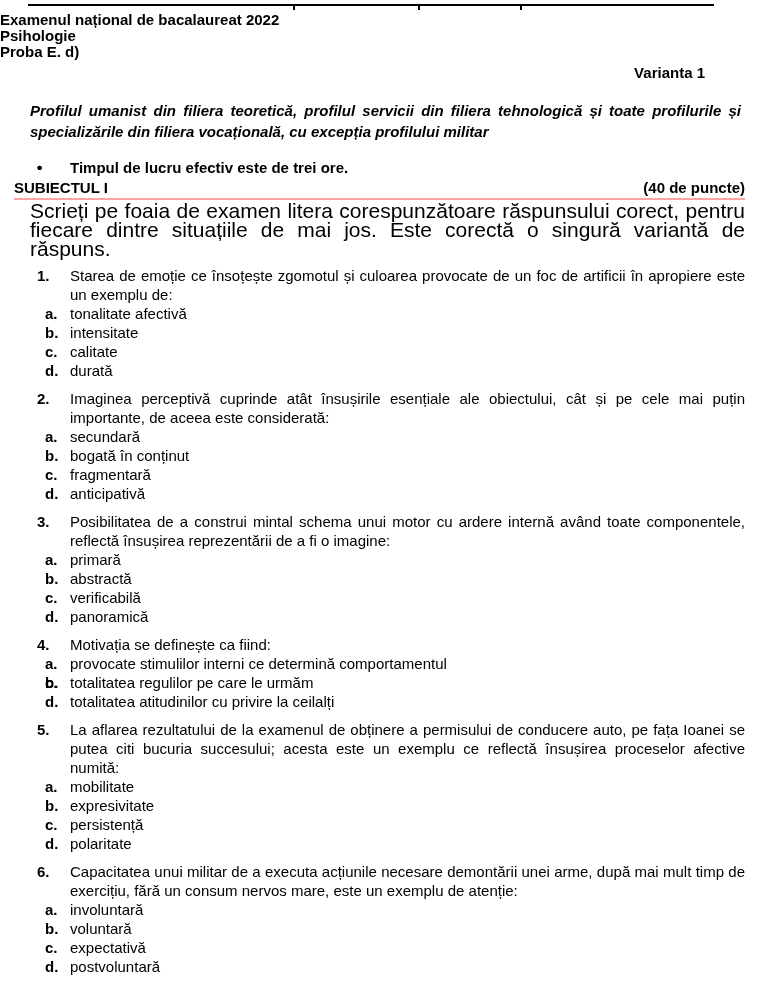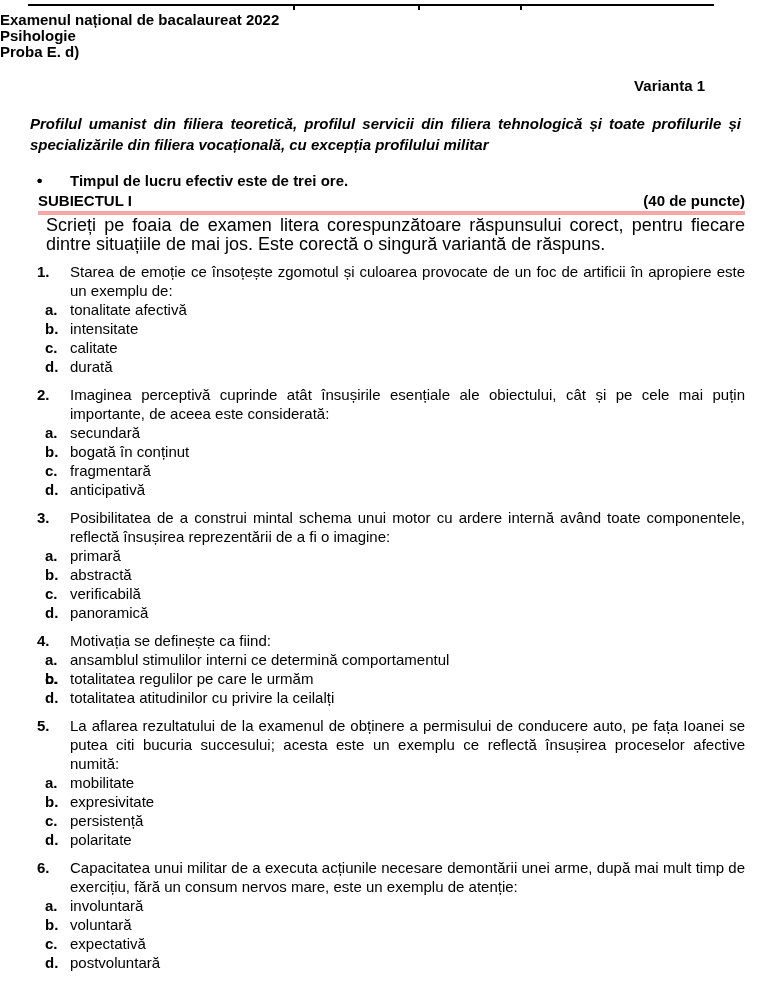--- a/index.html
+++ b/index.html
@@ -14,40 +14,40 @@
   .top-rule {
     position: absolute; left: 28px; top: 4px; width: 686px; height: 0;
     border-top: 2px solid #000;
   }
   .tick { position: absolute; top: 0; width: 2px; height: 4px; background: #000; }
   .tick.t1 { left: 265px; }
   .tick.t2 { left: 390px; }
   .tick.t3 { left: 492px; }
 
   .header { padding-top: 12px; text-align: left; font-weight: bold; font-size: 15px; line-height: 16px; }
-  .variant { margin: 16px 67px 0 0; text-align: right; font-weight: bold; font-size: 15px; line-height: 19px; }
+  .variant { margin: 3px 67px 0 0; text-align: right; font-weight: bold; font-size: 15px; line-height: 19px; }
 
   .profile {
     margin: 19px 31px 0 30px;
     font-weight: bold; font-style: italic;
     font-size: 15px; line-height: 20.5px; text-align: justify;
   }
 
   .instructions { margin: 15px 27px 0 0; padding: 0; list-style: none; font-weight: bold; font-size: 15px; }
   .instructions li { position: relative; margin-left: 70px; line-height: 21px; }
   .bullet { position: absolute; left: -33px; }
 
   .section-row {
     display: flex; justify-content: space-between;
-    margin: 0 27px 0 38px; padding-bottom: 1px;
-    border-bottom: 4px solid #fca5a5;
+    margin: 0 27px 0 14px; padding-bottom: 1px;
+    border-bottom: 2px solid #fca5a5;
     font-weight: bold; font-size: 15px; line-height: 19px;
   }
 
-  .intro { margin: 1px 27px 0 46px; font-size: 18px; line-height: 19px; text-align: justify; }
+  .intro { margin: 1px 27px 0 30px; font-size: 21px; line-height: 19px; text-align: justify; }
 
   .question { margin-top: 9px; font-size: 15px; }
   .question.first { margin-top: 8px; }
   .qtext { position: relative; margin: 0 27px 0 70px; line-height: 19px; text-align: justify; }
   .qnum { position: absolute; left: -33px; font-weight: bold; }
   .option { position: relative; margin: 0 27px 0 70px; line-height: 19px; }
   .olet { position: absolute; left: -25px; font-weight: bold; }
 </style>
 </head>
 <body>
@@ -101,21 +101,21 @@
   <div class="question">
     <p class="qtext"><span class="qnum">3.</span><span>Posibilitatea de a construi mintal schema unui motor cu ardere internă având toate componentele, reflectă însușirea reprezentării de a fi o imagine:</span></p>
     <div class="option"><span class="olet">a.</span><span>primară</span></div>
     <div class="option"><span class="olet">b.</span><span>abstractă</span></div>
     <div class="option"><span class="olet">c.</span><span>verificabilă</span></div>
     <div class="option"><span class="olet">d.</span><span>panoramică</span></div>
   </div>
 
   <div class="question">
     <p class="qtext"><span class="qnum">4.</span><span>Motivația se definește ca fiind:</span></p>
-    <div class="option"><span class="olet">a.</span><span>ansamblul stimulilor interni ce determină comportamentul</span></div>
+    <div class="option"><span class="olet">a.</span><span>provocate stimulilor interni ce determină comportamentul</span></div>
     <div class="option"><span class="olet">b.</span></div>
     <div class="option"><span class="olet">c.</span><span>totalitatea regulilor pe care le urmăm</span></div>
     <div class="option"><span class="olet">d.</span><span>totalitatea atitudinilor cu privire la ceilalți</span></div>
   </div>
 
   <div class="question">
     <p class="qtext"><span class="qnum">5.</span><span>La aflarea rezultatului de la examenul de obținere a permisului de conducere auto, pe fața Ioanei se putea citi bucuria succesului; acesta este un exemplu ce reflectă însușirea proceselor afective numită:</span></p>
     <div class="option"><span class="olet">a.</span><span>mobilitate</span></div>
     <div class="option"><span class="olet">b.</span><span>expresivitate</span></div>
     <div class="option"><span class="olet">c.</span><span>persistență</span></div>

